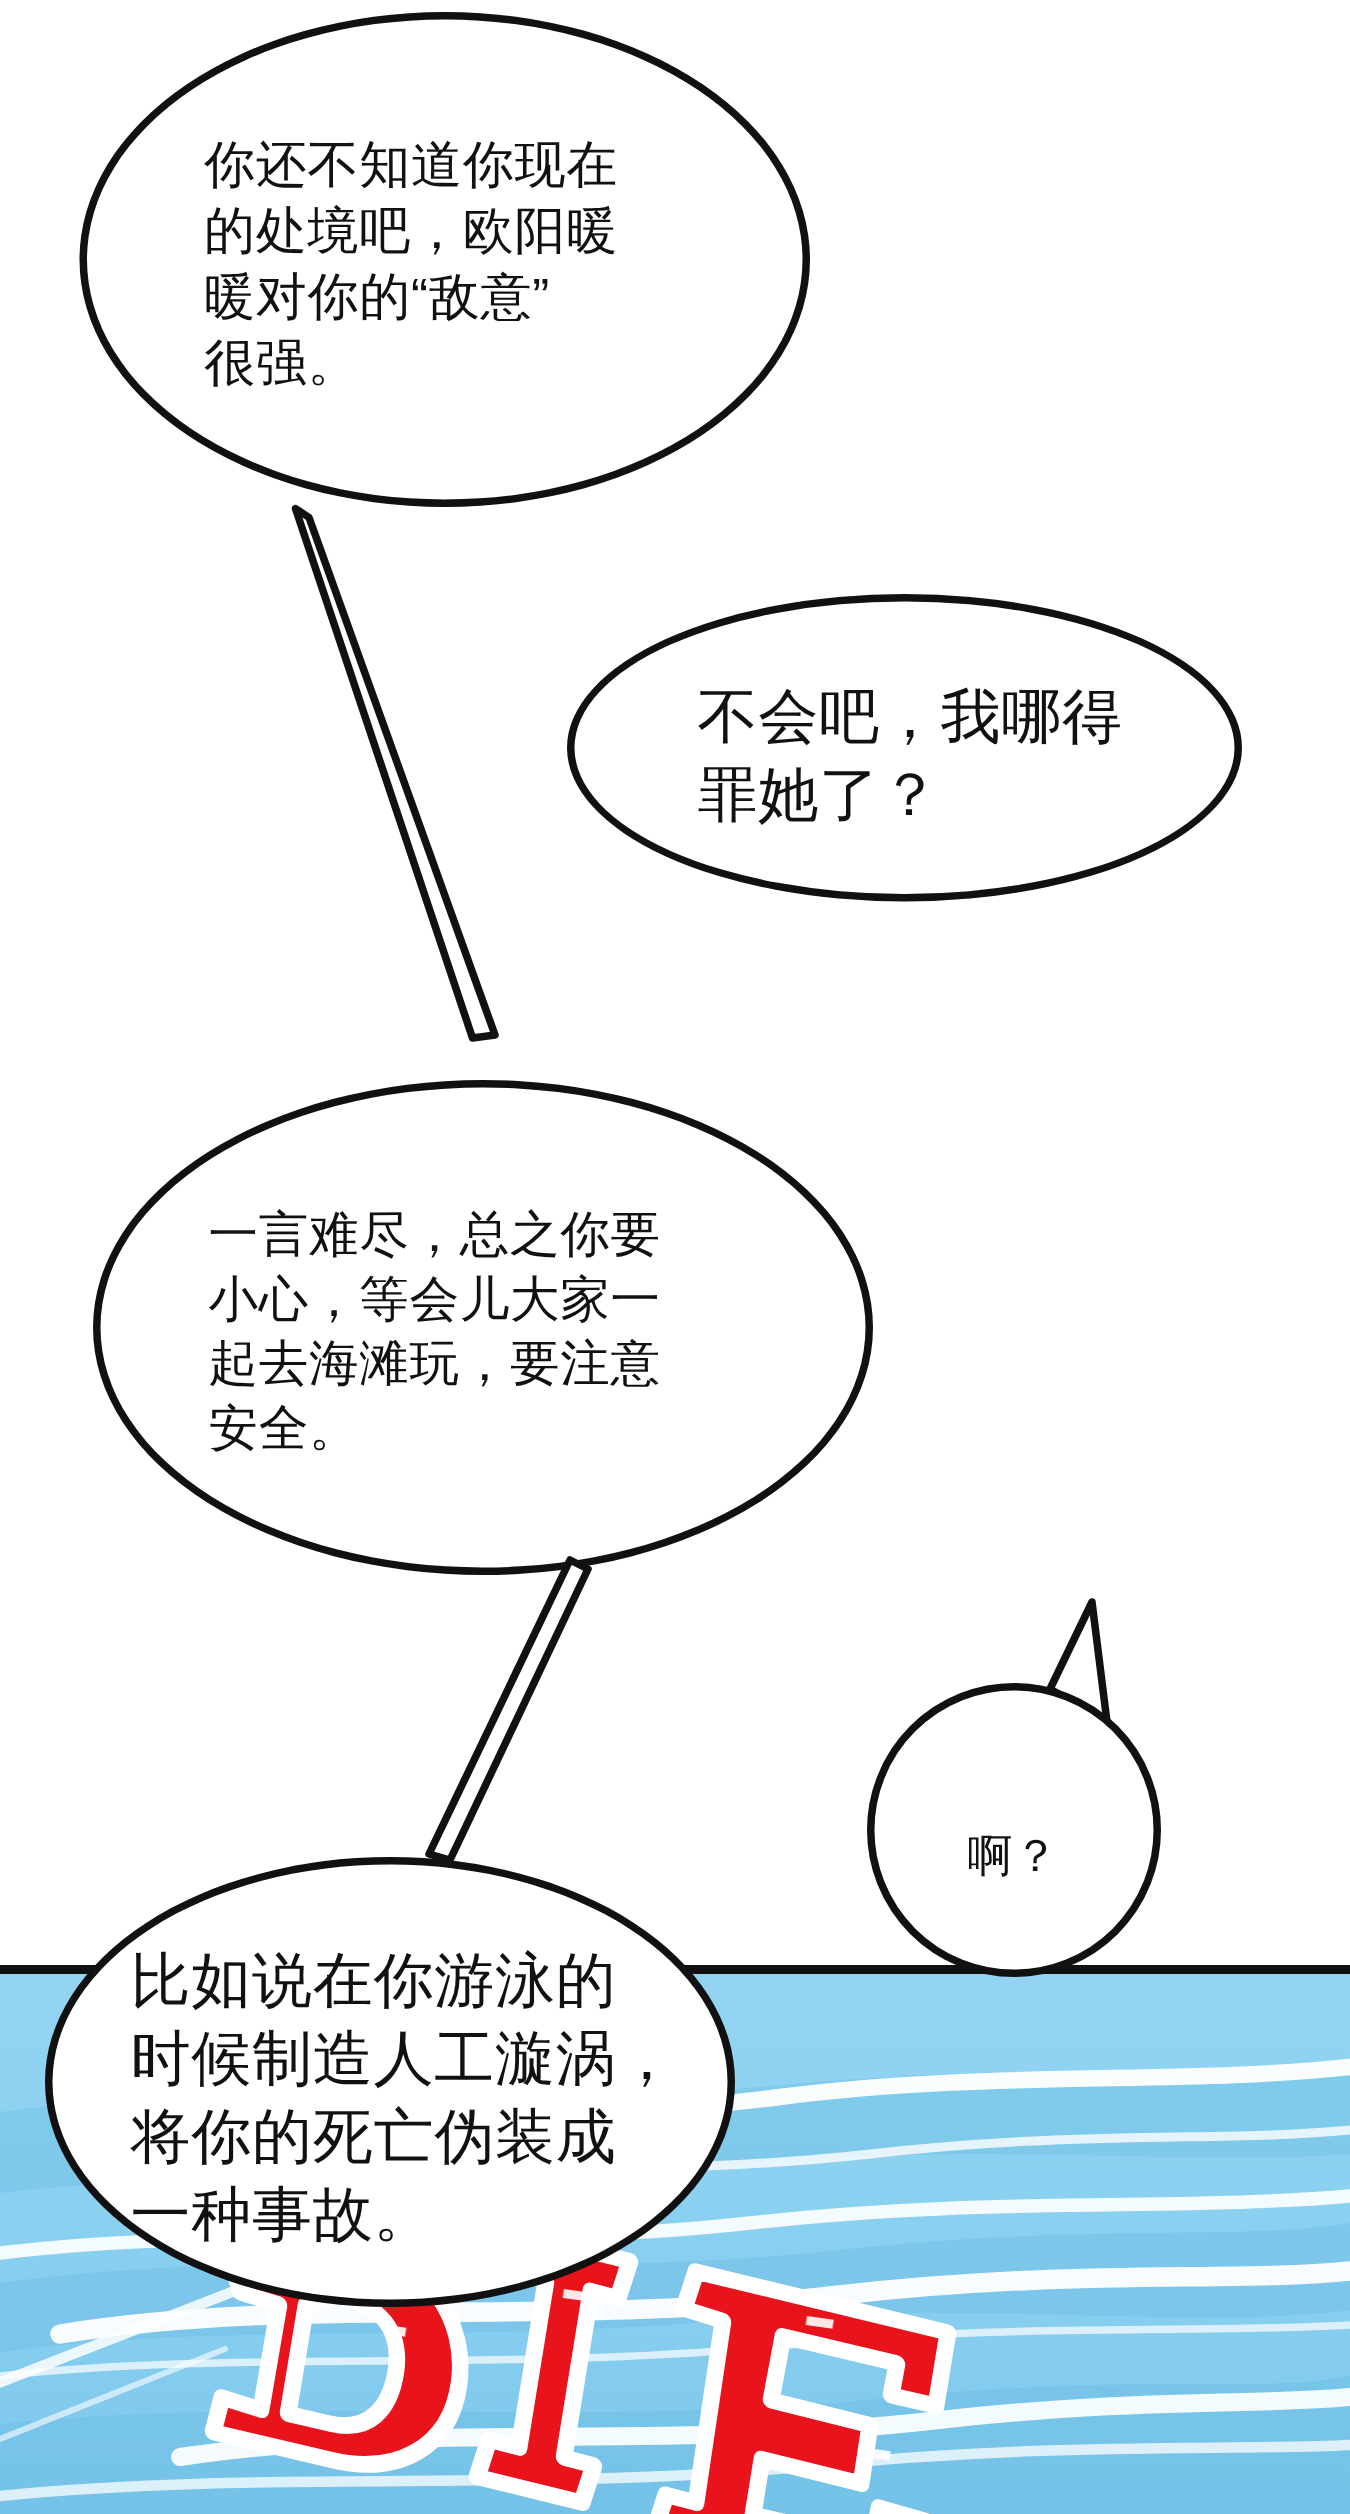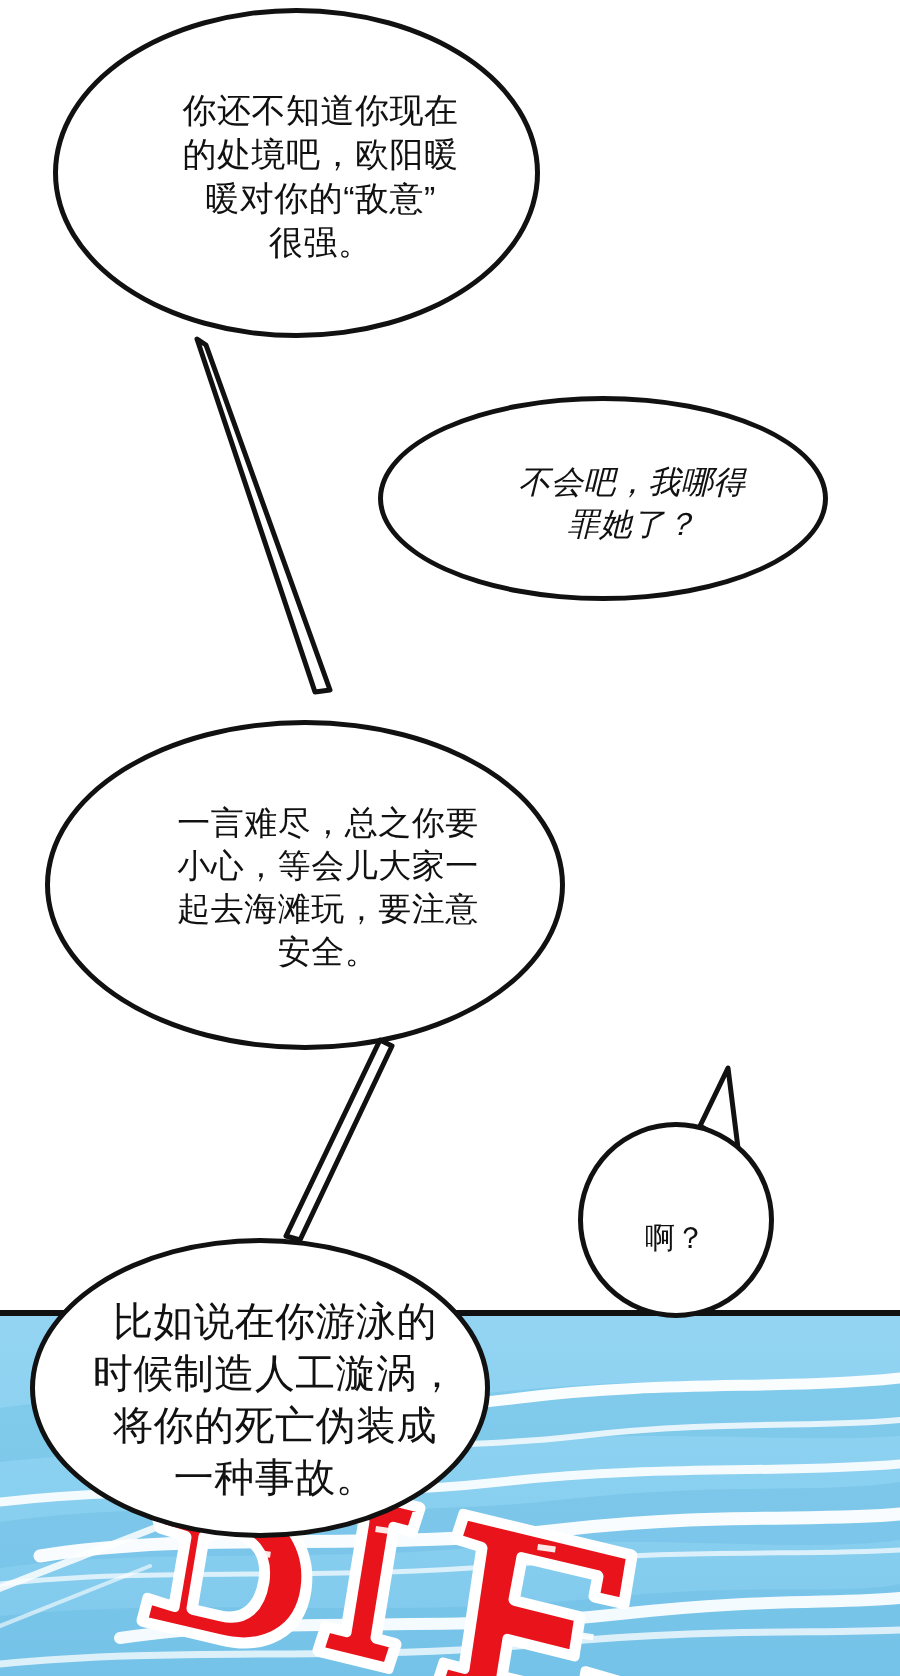--- a/index.html
+++ b/index.html
@@ -51,50 +51,48 @@
   }
   .bubble .txt{
     width:100%;
     padding:0 10px;
     color:#111111;
     font-family:"Liberation Sans","DejaVu Sans",sans-serif;
     font-weight:500;
     letter-spacing:0.5px;
     line-height:1.30;
     white-space:pre-line;
-    text-align:center;
   }
   
   #bubble-1{
     left:53px; top:8px;
     width:487px; height:330px;
     z-index:6;
   }
   #bubble-1 .txt{
     font-size:34px;
     padding-left:78px;
     padding-right:30px;
     margin-top:6px;
   }
   
   #bubble-2{
     left:378px; top:396px;
     width:450px; height:205px;
     z-index:5;
   }
   #bubble-2 .txt{
-    font-size:32px;
+    font-size:40px;
     padding-left:82px;
     padding-right:24px;
     margin-top:10px;
-    font-style:italic;
   }
   
   #bubble-3{
-    left:45px; top:720px;
+    left:62px; top:720px;
     width:520px; height:330px;
     z-index:6;
   }
   #bubble-3 .txt{
     font-size:33px;
     padding-left:72px;
     padding-right:26px;
     margin-top:6px;
   }
   

